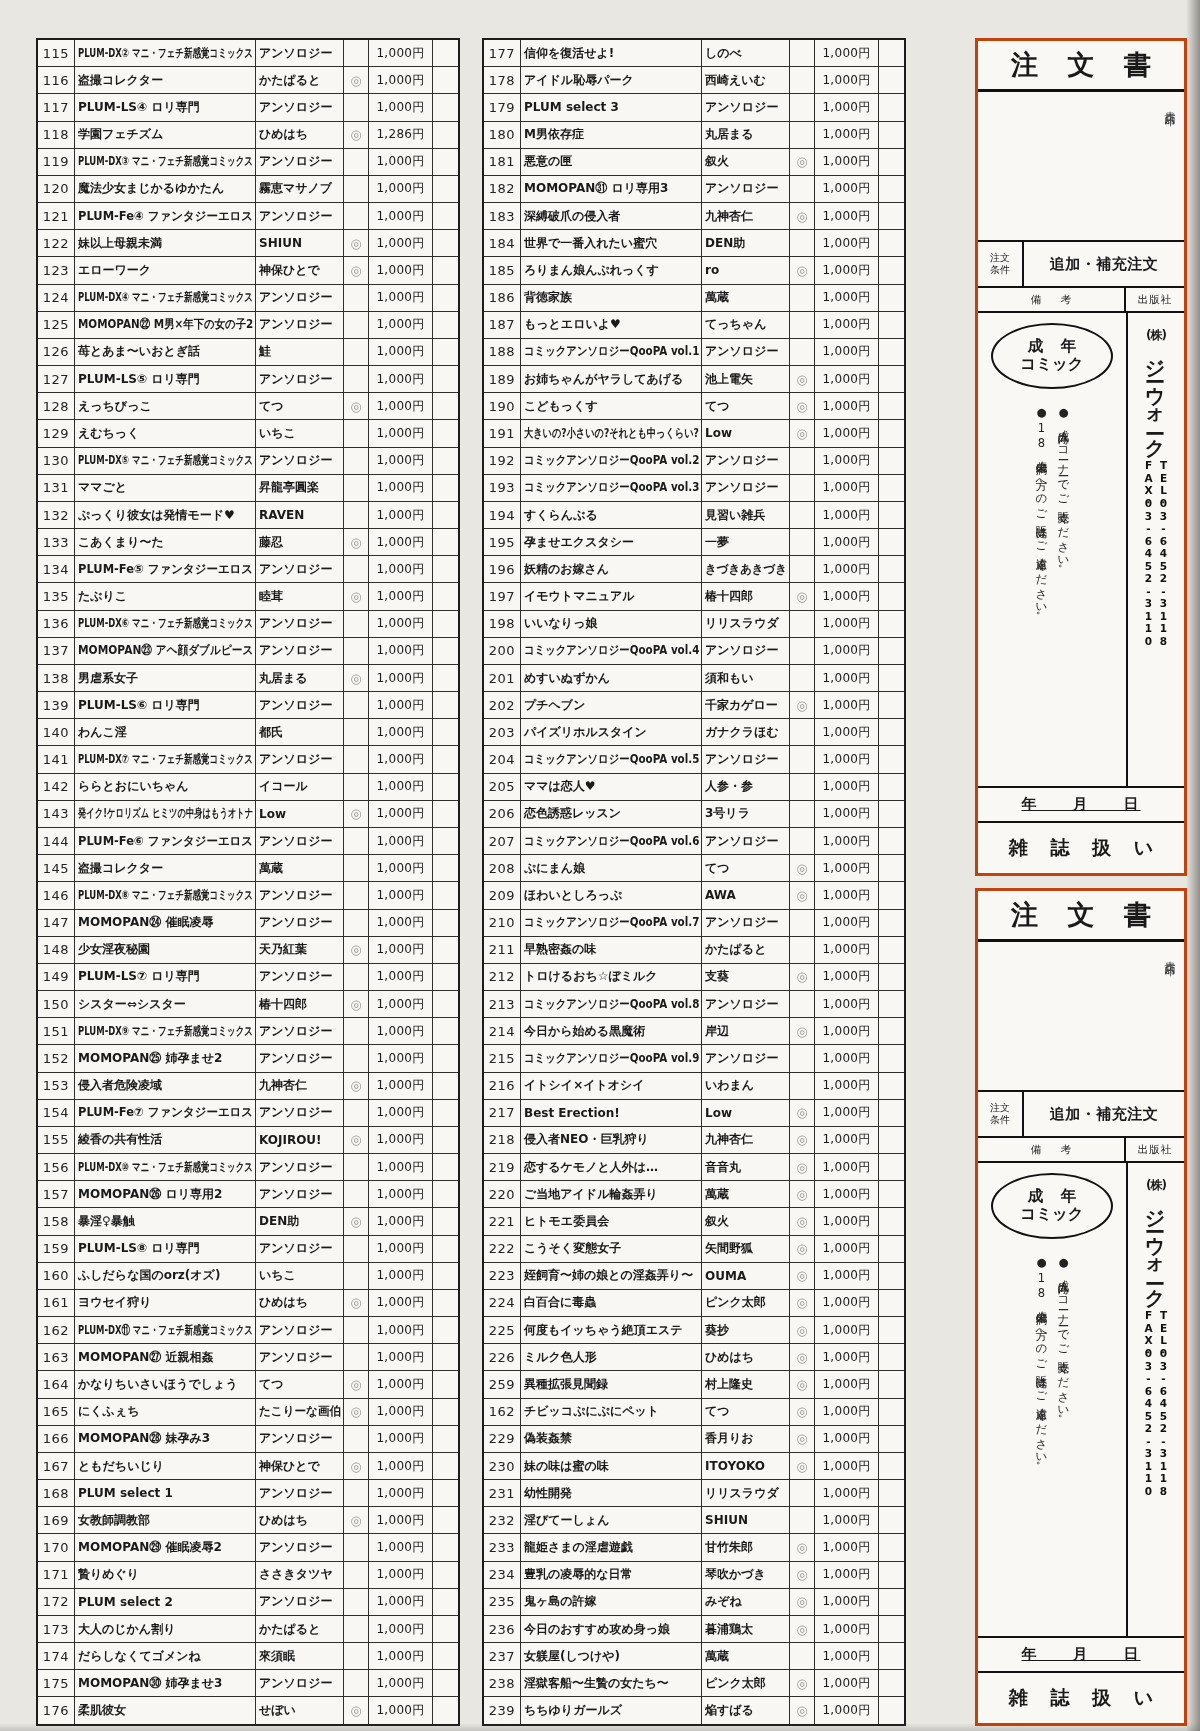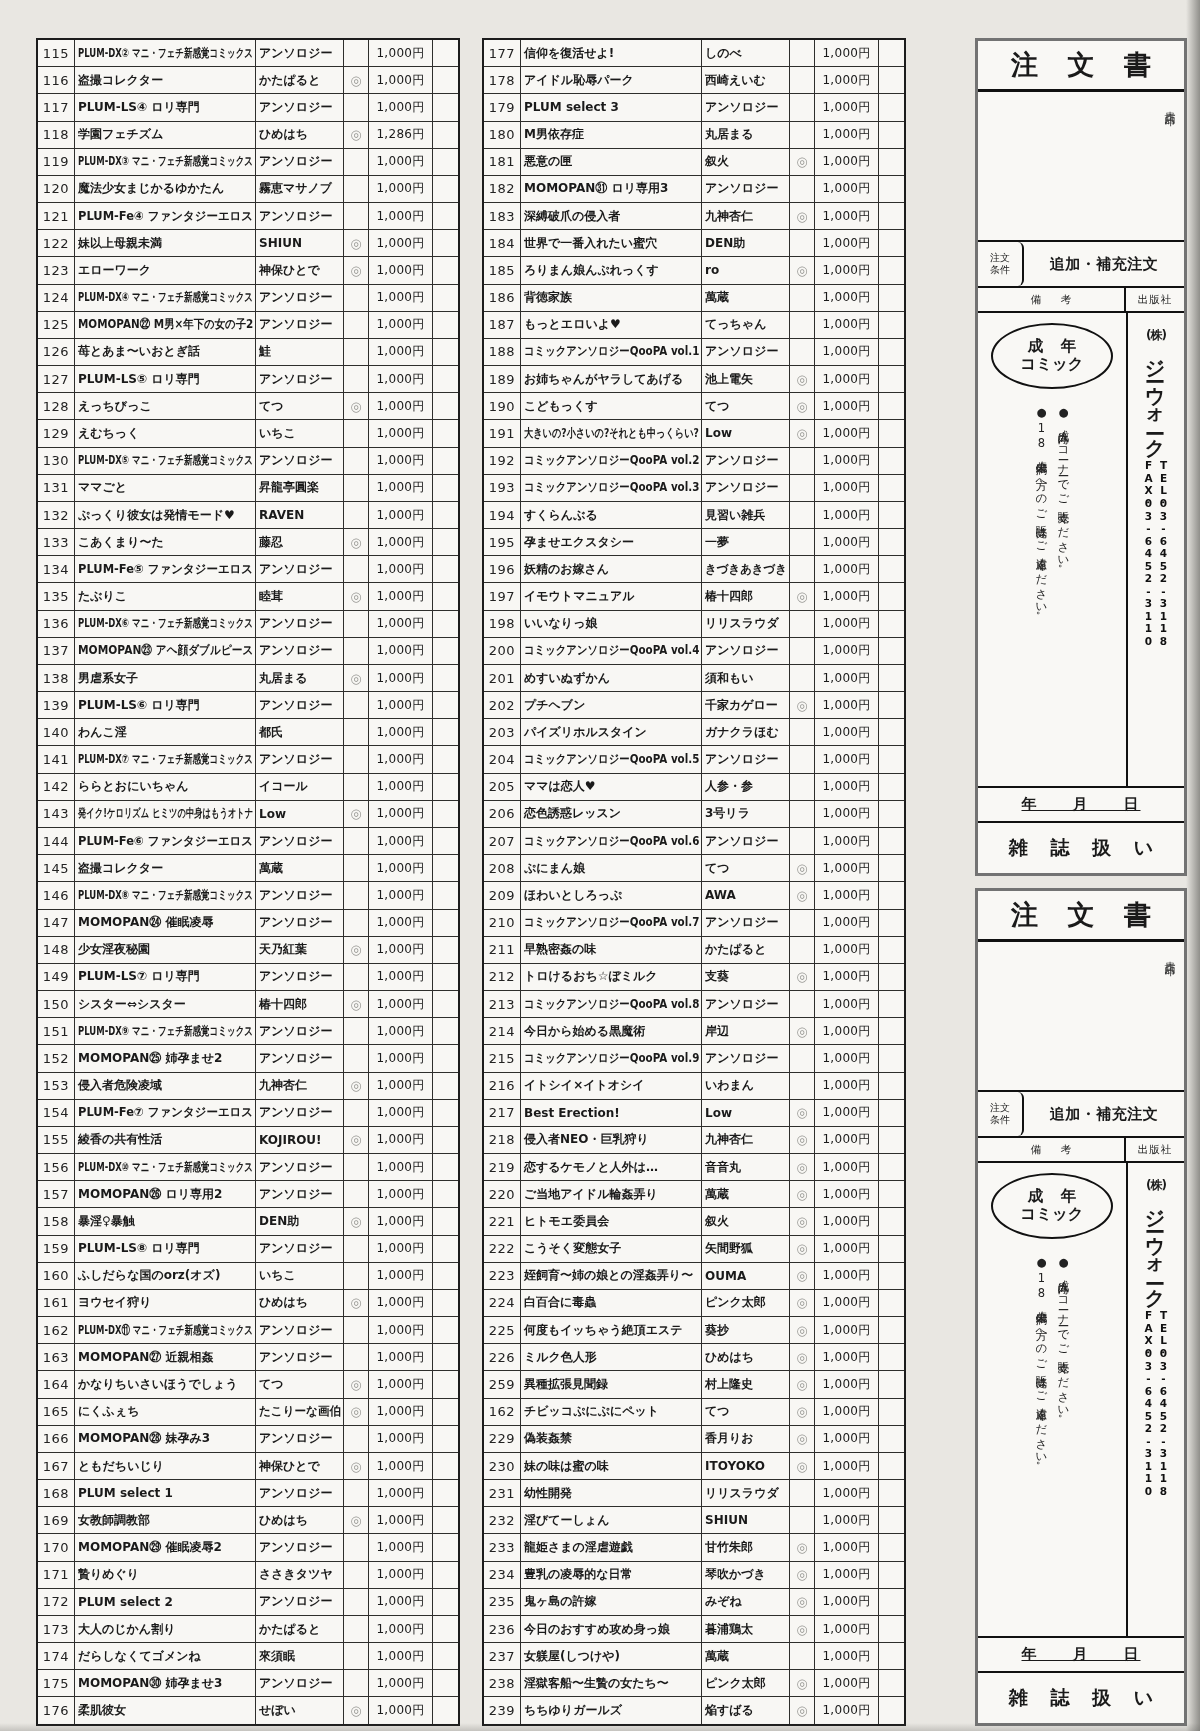--- a/index.html
+++ b/index.html
@@ -32,32 +32,32 @@
   .c-title{width:181px;padding:0 3px;font-weight:700;font-size:12px;}
   .c-author{width:88px;padding:0 3px;font-weight:700;font-size:12px;}
   .c-mark{width:25px;justify-content:center;font-size:13px;color:#9a9a96;font-weight:700;}
   .c-price{width:64px;justify-content:center;font-size:12px;letter-spacing:.3px;}
   .c-qty{flex:1;}
   .ct{display:inline-block;white-space:nowrap;transform-origin:0 50%;}
 
   
   #order-panel{position:absolute;left:975px;top:38px;width:212px;height:1688px;}
   .oblock{position:absolute;left:0;width:212px;height:838px;
-    border:3px solid #737373;background:#f9f8f5;box-sizing:border-box;
+    border:3px solid #c2410c;background:#f9f8f5;box-sizing:border-box;
     display:flex;flex-direction:column;}
   #order-block-1{top:0;}
   #order-block-2{top:850px;}
   .of-title{height:48px;border-bottom:3px solid #111;display:flex;align-items:center;justify-content:center;
     font-size:27px;font-weight:700;letter-spacing:10px;text-indent:10px;}
   .of-stampbox{height:148px;border-bottom:2px solid #111;position:relative;}
   .of-stamp-label{position:absolute;top:10px;right:8px;writing-mode:vertical-rl;text-orientation:upright;
     font-size:11px;letter-spacing:2px;color:#333;}
   .of-cond{height:44px;border-bottom:2px solid #111;display:flex;}
   .of-cond-label{width:44px;border-right:2px solid #111;display:flex;flex-direction:column;
-    align-items:center;justify-content:center;font-size:10px;line-height:1.25;color:#222;border-radius:6px;}
+    align-items:center;justify-content:center;font-size:10px;line-height:1.25;color:#222;}
   .of-cond-value{flex:1;display:flex;align-items:center;justify-content:center;
     font-size:15px;font-weight:700;letter-spacing:.5px;}
   .of-hdr{height:23px;border-bottom:2px solid #111;display:flex;font-size:10.5px;color:#222;text-align:center;}
   .of-hdr-remarks{flex:1;border-right:2px solid #111;display:flex;align-items:center;justify-content:center;letter-spacing:8px;text-indent:8px;}
   .of-hdr-pub{width:58px;display:flex;align-items:center;justify-content:center;letter-spacing:1px;}
   .of-content{flex:1;display:flex;min-height:0;}
   .of-remarks{flex:1;border-right:2px solid #111;display:flex;flex-direction:column;align-items:center;padding-top:10px;box-sizing:border-box;}
   .adult-oval{width:118px;height:62px;border:2.5px solid #111;border-radius:50%;
     display:flex;flex-direction:column;align-items:center;justify-content:center;
     font-weight:700;font-size:15.5px;line-height:1.15;flex:none;}

